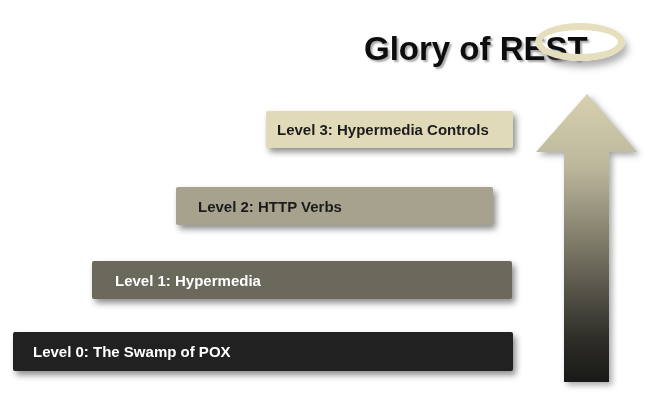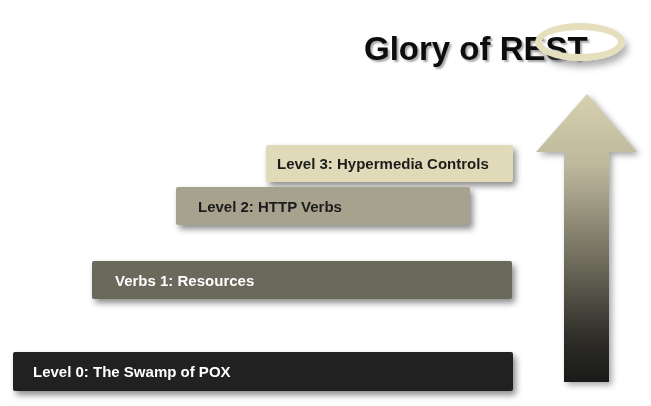--- a/index.html
+++ b/index.html
@@ -42,24 +42,24 @@
     position: absolute;
     box-sizing: border-box;
     display: flex;
     align-items: center;
     font-size: 15px;
     font-weight: bold;
     border-radius: 2px;
     box-shadow: 3px 4px 6px rgba(0,0,0,0.45);
     white-space: nowrap;
   }
-  .bar-l3 { left: 266px; top: 111px; width: 247px; height: 37px; padding-left: 11px; margin-top: 34px; }
-  .bar-l2 { left: 176px; top: 187px; width: 294px; height: 38px; padding-left: 22px; }
+  .bar-l3 { left: 266px; top: 111px; width: 247px; height: 37px; padding-left: 11px; }
+  .bar-l2 { left: 176px; top: 187px; width: 317px; height: 38px; padding-left: 22px; }
   .bar-l1 { left:  92px; top: 261px; width: 420px; height: 38px; padding-left: 23px; }
-  .bar-l0 { left:  13px; top: 352px; width: 500px; height: 39px; padding-left: 20px; }
+  .bar-l0 { left:  13px; top: 332px; width: 500px; height: 39px; padding-left: 20px; }
   .arrow-svg {
     position: absolute;
     left: 0;
     top: 0;
     width: 651px;
     height: 406px;
     filter: drop-shadow(3px 3px 3px rgba(0,0,0,0.35));
     pointer-events: none;
   }
 </style>
@@ -87,20 +87,20 @@
 
   <div class="bar bar-l3" style="background-color: rgb(224, 218, 185); color: rgb(28, 28, 28);">
     <span>Level 3: Hypermedia Controls</span>
   </div>
 
   <div class="bar bar-l2" style="background-color: rgb(166, 162, 141); color: rgb(28, 28, 28);">
     <span>Level 2: HTTP Verbs</span>
   </div>
 
   <div class="bar bar-l1" style="background-color: rgb(107, 104, 92); color: rgb(255, 255, 255);">
-    <span>Verbs 1: Resources</span>
+    <span>Level 1: Hypermedia</span>
   </div>
 
   <div class="bar bar-l0" style="background-color: rgb(33, 33, 33); color: rgb(255, 255, 255);">
     <span>Level 0: The Swamp of POX</span>
   </div>
 
 </div>
 
 </body></html>

